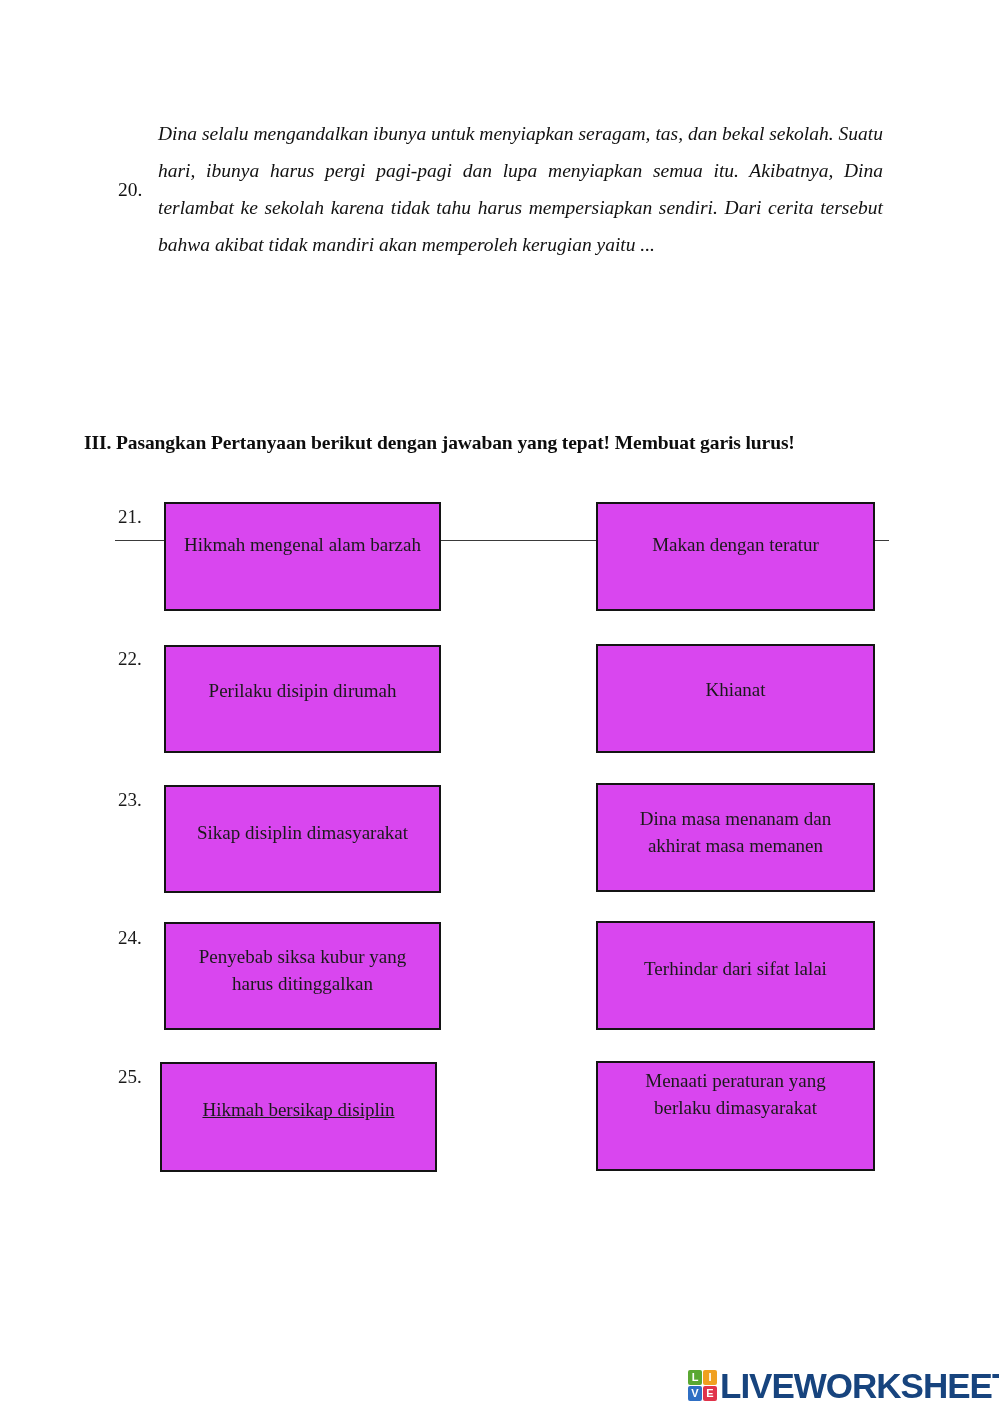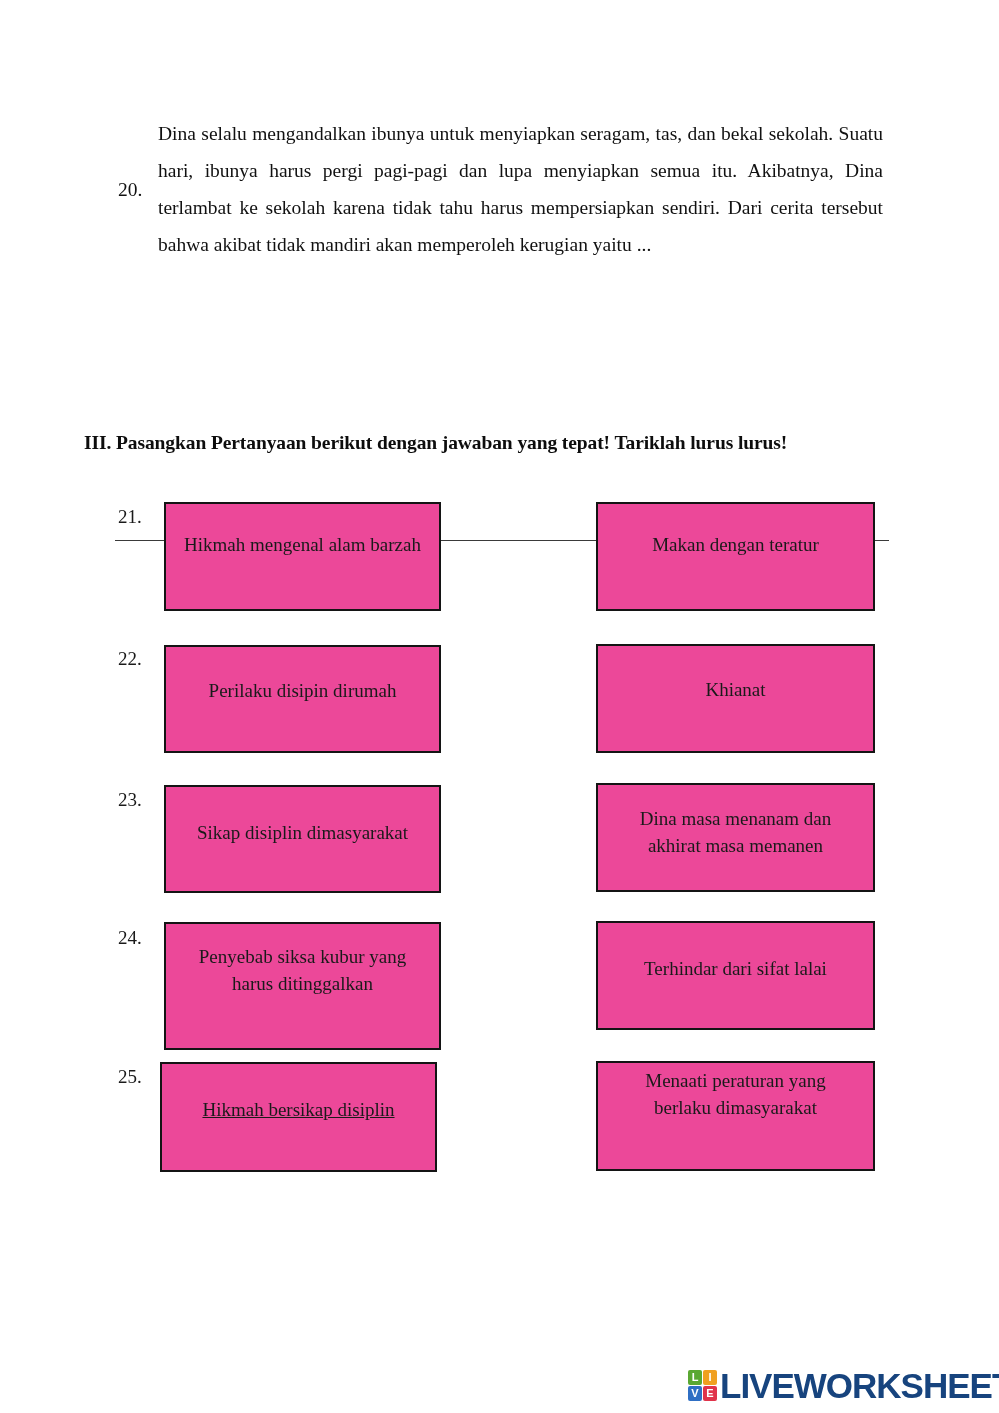--- a/index.html
+++ b/index.html
@@ -38,20 +38,21 @@
     font-size: 19.5px;
     line-height: 37px;
   }
   #q20 .q-text {
     flex: 1 1 auto;
     font-size: 19.5px;
     line-height: 37px;
     text-align: justify;
     text-justify: inter-word;
     hyphens: none;
+    font-style: italic;
   }
 
   
   #q20-options {
     position: absolute;
     left: 146px;
     top: 257px;
   }
   .opt-row {
     display: flex;
@@ -103,21 +104,21 @@
     width: 999px;
   }
   .match-num {
     position: absolute;
     font-size: 19px;
     color: #1a1a1a;
   }
   .match-box {
     position: absolute;
     border: 2px solid #141414;
-    background: #ec4899;
+    background: #d946ef;
     box-sizing: border-box;
     display: flex;
     align-items: flex-start;
     justify-content: center;
     overflow: hidden;
   }
   .match-box .box-text {
     font-size: 19px;
     line-height: 27px;
     text-align: center;
@@ -176,21 +177,21 @@
 <div id="page">
 
   <div id="q20">
     <div class="q-row">
       <div class="q-num">20.</div>
       <div class="q-text">Dina selalu mengandalkan ibunya untuk menyiapkan seragam, tas, dan bekal sekolah. Suatu hari, ibunya harus pergi pagi-pagi dan lupa menyiapkan semua itu. Akibatnya, Dina terlambat ke sekolah karena tidak tahu harus mempersiapkan sendiri. Dari cerita tersebut bahwa akibat tidak mandiri akan memperoleh kerugian yaitu ...</div>
     </div>
   </div>
 
 
-  <div id="section-heading">III. Pasangkan Pertanyaan berikut dengan jawaban yang tepat! Tariklah lurus lurus!</div>
+  <div id="section-heading">III. Pasangkan Pertanyaan berikut dengan jawaban yang tepat! Membuat garis lurus!</div>
 
   <div id="matching">
 
     <div class="match-row">
       <div class="match-num" style="left:118px; top:506px;">21.</div>
       <div class="connector" style="left:115px; top:540px; width:50px;"></div>
       <div class="connector" style="left:441px; top:540px; width:156px;"></div>
       <div class="connector" style="left:875px; top:540px; width:14px;"></div>
       <div class="match-box box-left" style="top:502px; height:109px;">
         <span class="box-text" style="margin-top:27px;">Hikmah mengenal alam barzah</span>
@@ -216,21 +217,21 @@
         <span class="box-text" style="margin-top:32px;">Sikap disiplin dimasyarakat</span>
       </div>
       <div class="match-box box-right" style="top:783px; height:109px;">
         <span class="box-text" style="margin-top:20px;">Dina masa menanam dan
 akhirat masa memanen</span>
       </div>
     </div>
 
     <div class="match-row">
       <div class="match-num" style="left:118px; top:927px;">24.</div>
-      <div class="match-box box-left" style="top:922px; height:128px;">
+      <div class="match-box box-left" style="top:922px; height:108px;">
         <span class="box-text" style="margin-top:19px;">Penyebab siksa kubur yang
 harus  ditinggalkan</span>
       </div>
       <div class="match-box box-right" style="top:921px; height:109px;">
         <span class="box-text" style="margin-top:32px;">Terhindar dari sifat lalai</span>
       </div>
     </div>
 
     <div class="match-row">
       <div class="match-num" style="left:118px; top:1066px;">25.</div>

